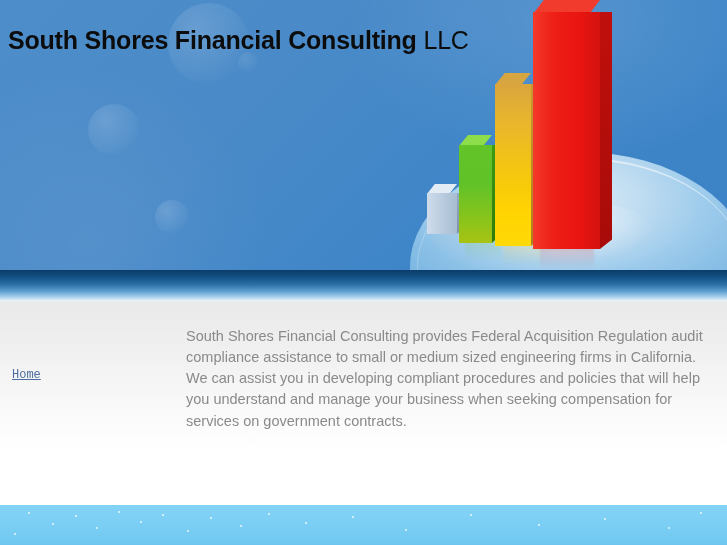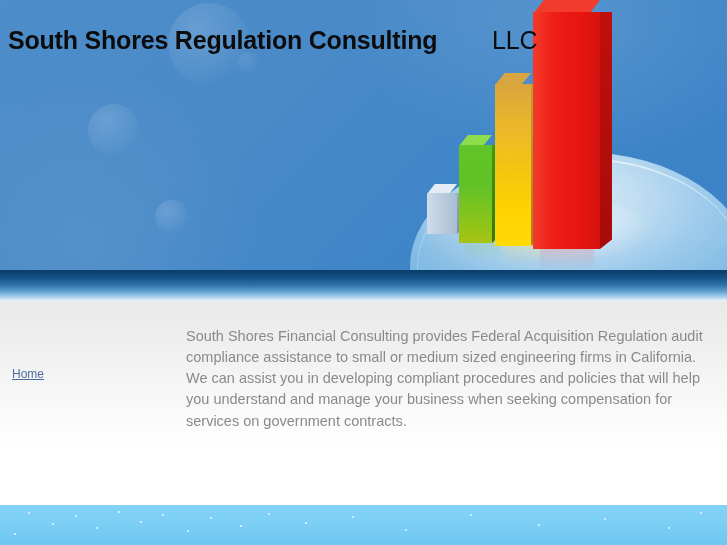--- a/index.html
+++ b/index.html
@@ -57,21 +57,21 @@
     position: absolute;
     left: 8px;
     top: 9px;
     font-size: 25px;
     line-height: 28px;
     color: #0c0c0c;
     white-space: nowrap;
     letter-spacing: -0.2px;
   }
   .site-title .strong { font-weight: bold; }
-  .site-title .light  { font-weight: normal; margin-left: 48px; }
+  .site-title .light  { font-weight: normal; }
 
   
   .graphic {
     position: absolute;
     left: 395px;
     top: 0;
     width: 332px;
     height: 270px;
     overflow: hidden;
   }
@@ -168,21 +168,21 @@
   .nav {
     position: absolute;
     left: 12px;
     top: 364px;
   }
   .nav a {
     font-size: 12px;
     line-height: 14px;
     color: #4a6d9e;
     text-decoration: underline;
-    font-family: Liberation Sans, sans-serif;
+    font-family: Liberation Mono, monospace;
   }
 
   
   .footer {
     position: absolute;
     left: 0;
     top: 505px;
     width: 727px;
     height: 40px;
     background: linear-gradient(to bottom, #82d2f5 0%, #7ccff4 45%, #74caf2 80%, #6ec6f0 100%);
@@ -256,21 +256,21 @@
                     background:#f13c2d;
                     clip-path: polygon(0% 100%, 16% 0%, 100% 0%, 84% 100%);"></div>
         <div class="side" style="left:67px; width:12px;
                     background:linear-gradient(to bottom,#c00f0c,#a70b09);
                     clip-path: polygon(0% 0%, 100% -4%, 100% 96%, 0% 100%);"></div>
         <div class="front" style="background:linear-gradient(to right, #f33a2a 0%, #ee1f16 30%, #e81410 70%, #d41310 100%);"></div>
       </div>
     </div>
 
     <h1 class="site-title">
-      <span class="strong">South Shores Regulation Consulting</span><span class="light"> LLC</span>
+      <span class="strong">South Shores Financial Consulting</span><span class="light"> LLC</span>
     </h1>
   </div>
 
   <div class="divider"></div>
 
   <div class="content"></div>
 
   <nav class="nav">
     <a href="#">Home</a>
   </nav>

